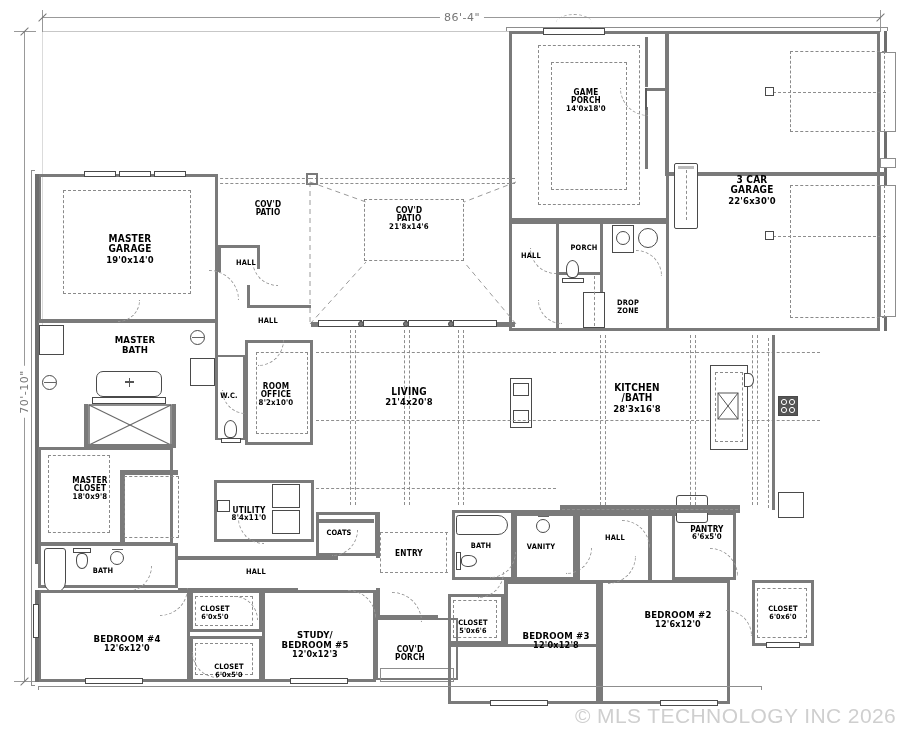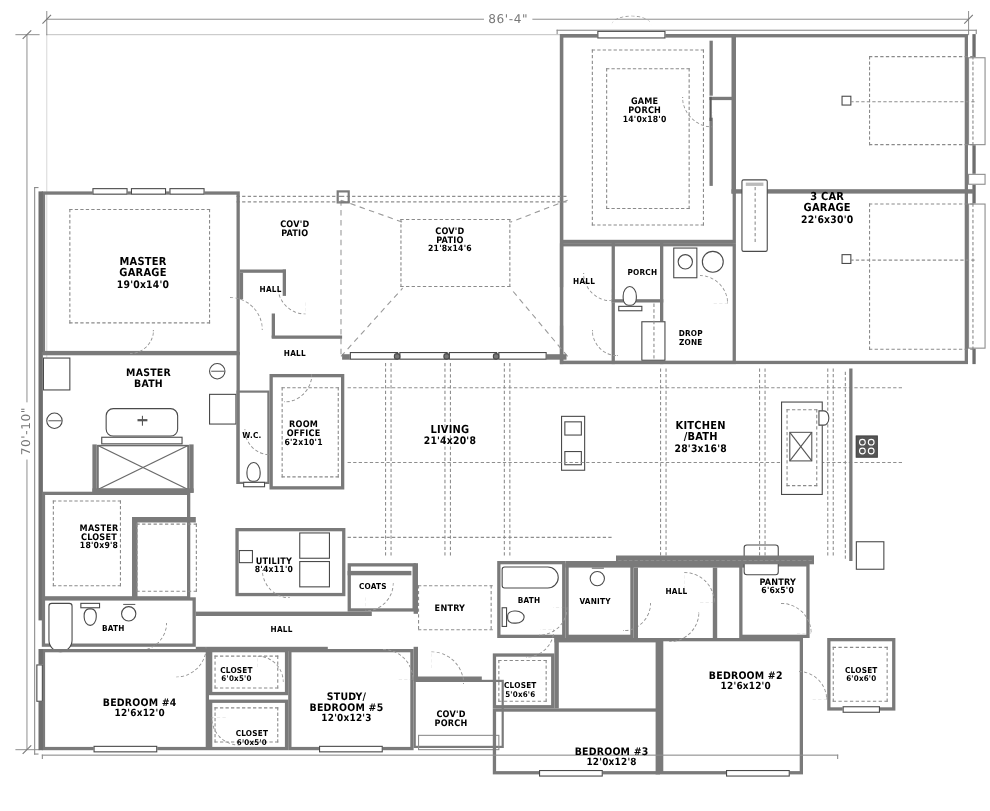--- a/index.html
+++ b/index.html
@@ -400,21 +400,21 @@
         <span class="nm">MASTER</span>
         <span class="nm2">CLOSET</span>
         <span class="dim">18'0x9'8</span>
       </div>
       <div class="lbl xs" style="left: 229px; top: 396px;">
         <span class="nm">W.C.</span>
       </div>
       <div class="lbl sm" style="left: 276px; top: 394px;">
         <span class="nm">ROOM</span>
         <span class="nm2">OFFICE</span>
-        <span class="dim">6'2x10'1</span>
+        <span class="dim">8'2x10'0</span>
       </div>
       <div class="lbl xs" style="left: 246px; top: 263px;">
         <span class="nm">HALL</span>
       </div>
       <div class="lbl xs" style="left: 268px; top: 321px;">
         <span class="nm">HALL</span>
       </div>
       <div class="lbl sm" style="left: 268px; top: 208px;">
         <span class="nm">COV'D</span>
         <span class="nm2">PATIO</span>
@@ -500,28 +500,29 @@
         <span class="dim">12'0x12'3</span>
       </div>
       <div class="lbl sm" style="left: 410px; top: 653px;">
         <span class="nm">COV'D</span>
         <span class="nm2">PORCH</span>
       </div>
       <div class="lbl xs" style="left: 473px; top: 627px;">
         <span class="nm">CLOSET</span>
         <span class="dim">5'0x6'6</span>
       </div>
-      <div class="lbl" style="left: 556px; top: 641px; margin-top: 48px;">
+      <div class="lbl" style="left: 556px; top: 641px;">
         <span class="nm">BEDROOM  #3</span>
         <span class="dim">12'0x12'8</span>
       </div>
       <div class="lbl" style="left: 678px; top: 620px;">
         <span class="nm">BEDROOM  #2</span>
         <span class="dim">12'6x12'0</span>
       </div>
       <div class="lbl xs" style="left: 783px; top: 613px;">
         <span class="nm">CLOSET</span>
         <span class="dim">6'0x6'0</span>
       </div>
     </div>
 
+  <div id="copyright" style="left:575px;top:704px;">© MLS TECHNOLOGY INC 2026</div>
 
 </div>
 
 </body></html>

